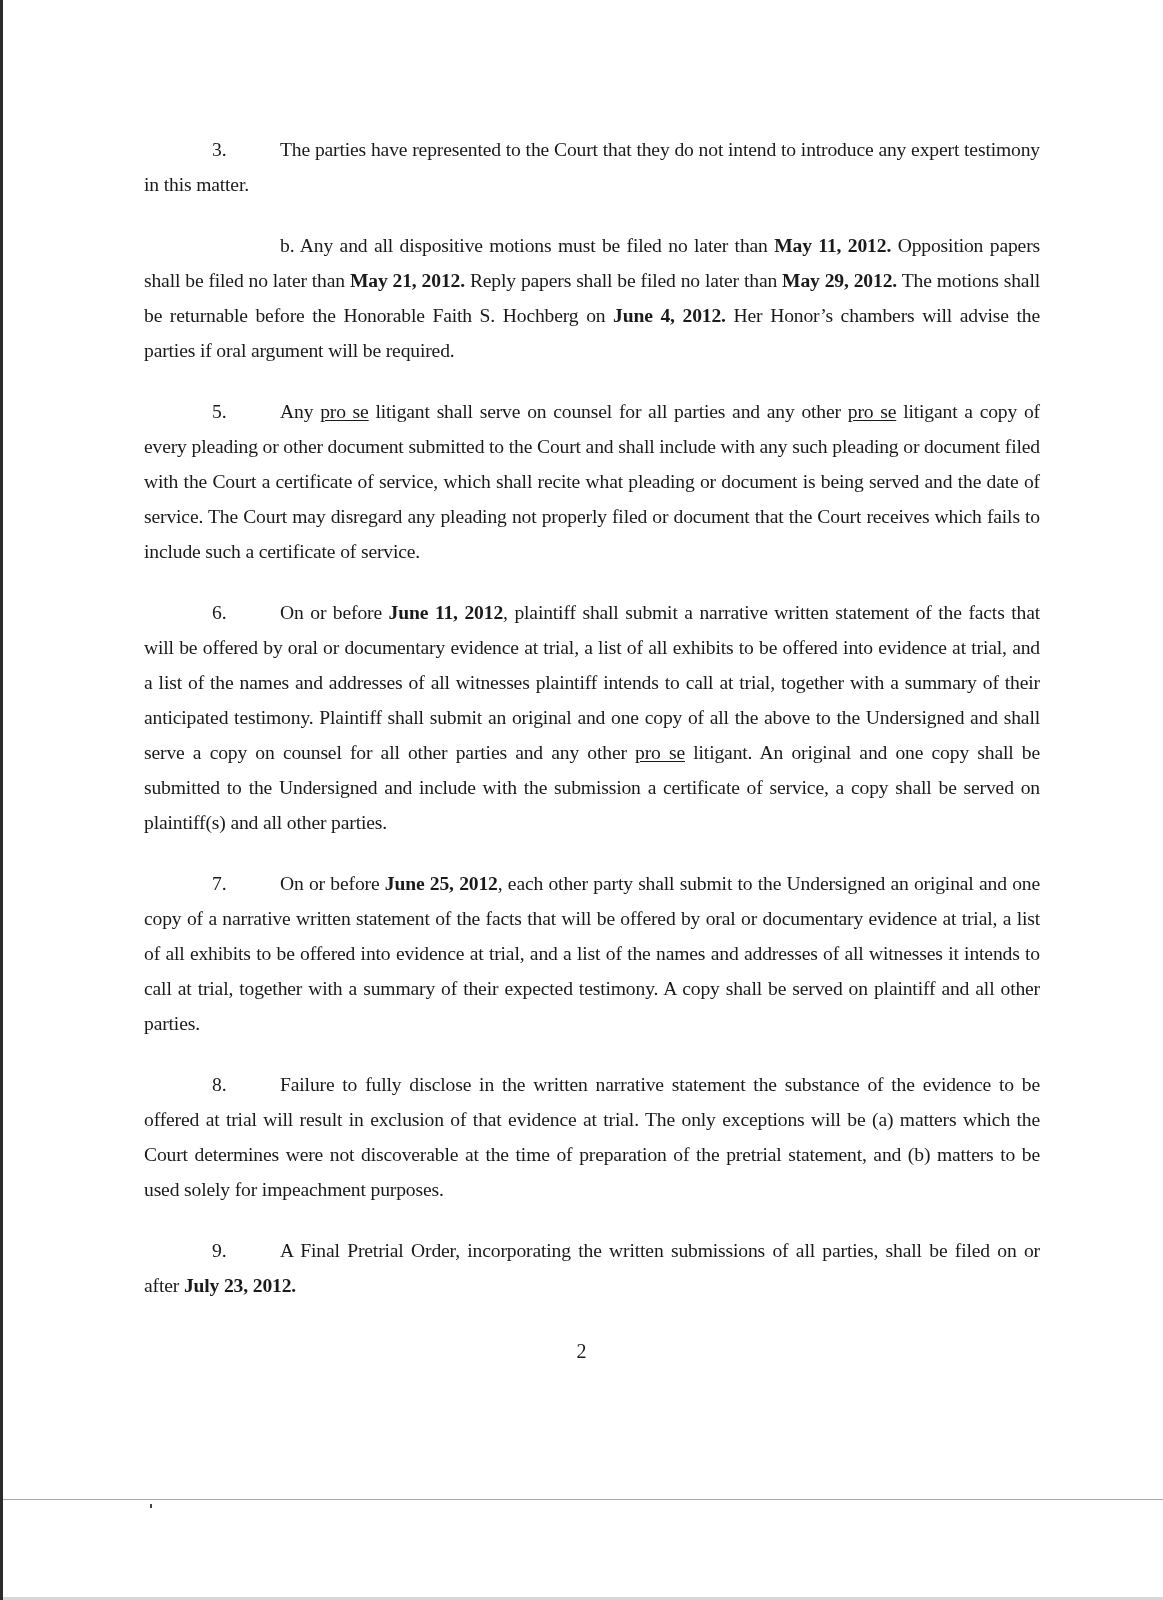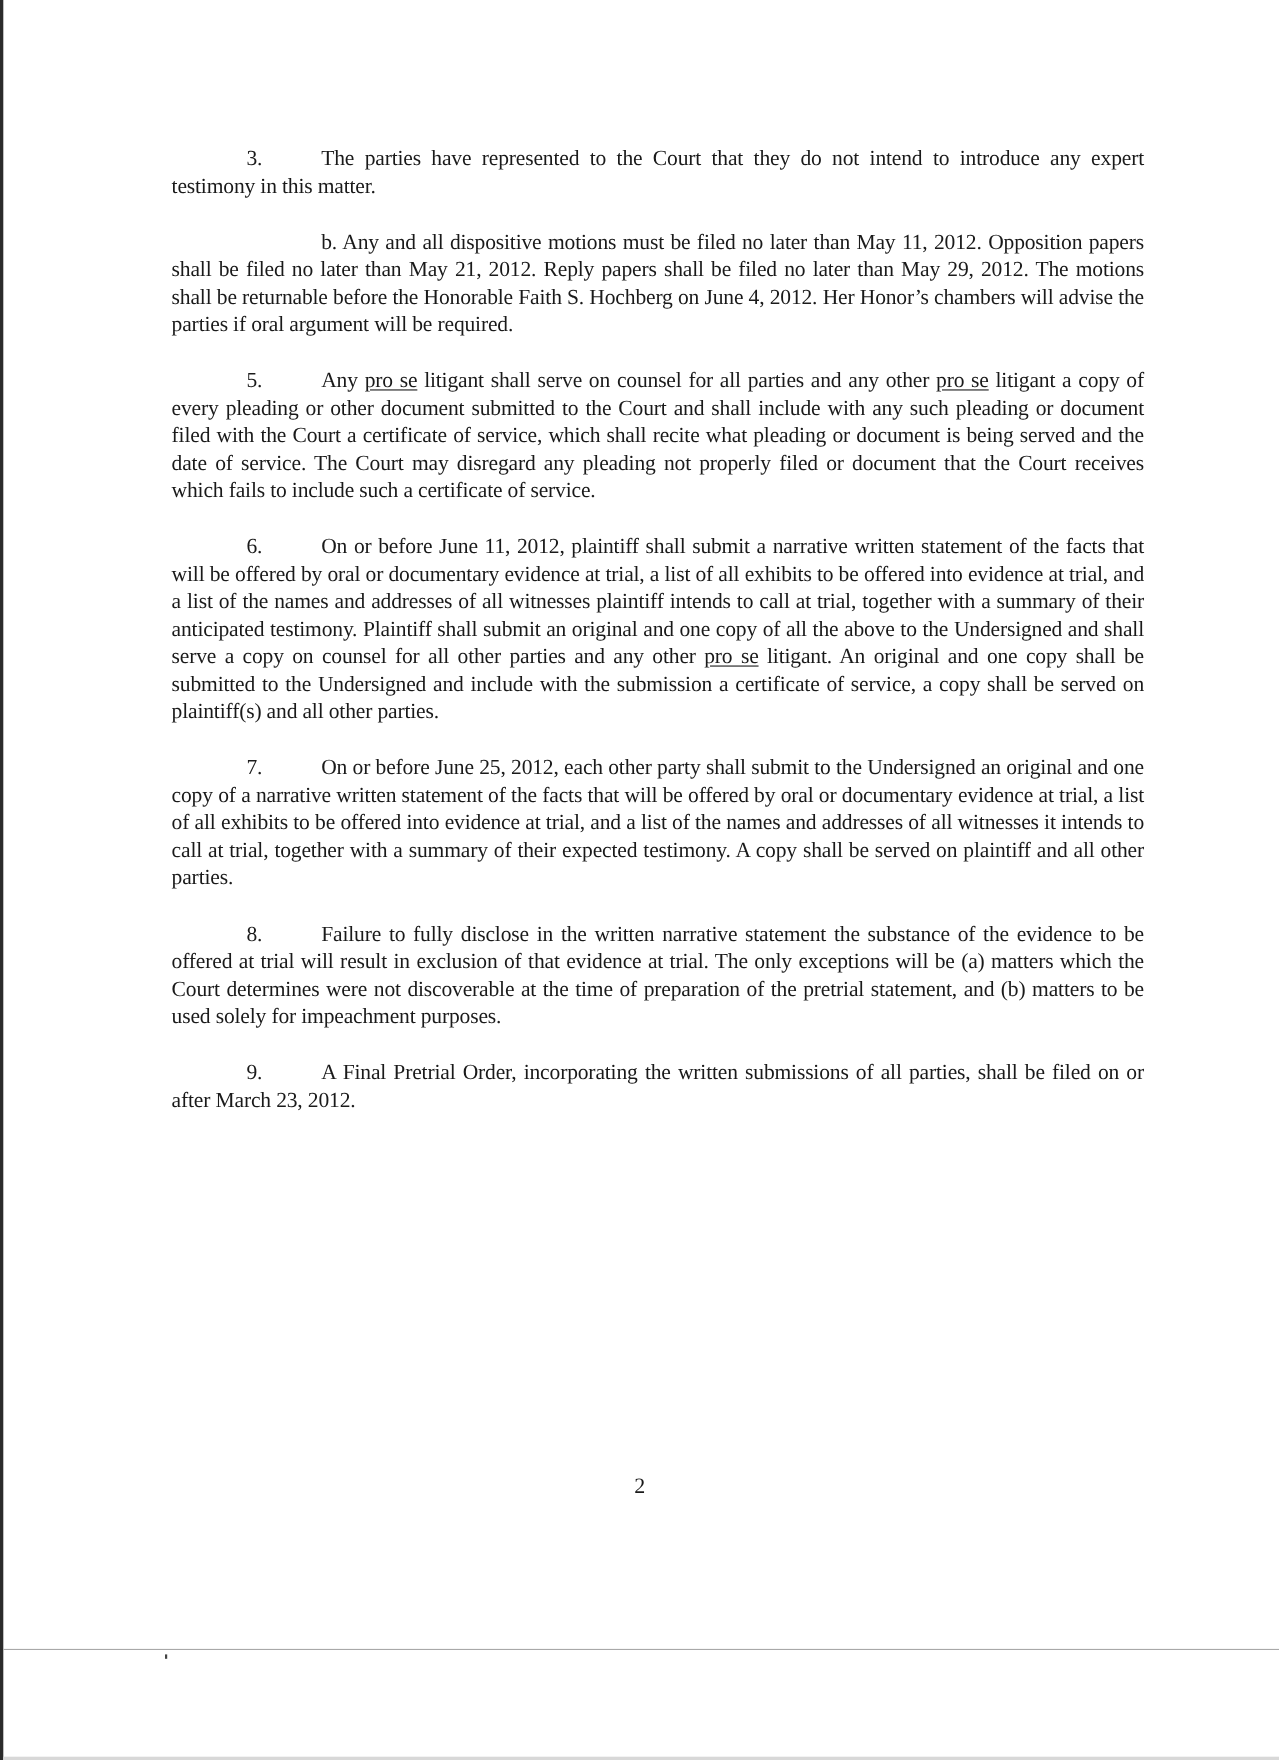--- a/index.html
+++ b/index.html
@@ -39,35 +39,35 @@
     background: #444;
   }
   .page {
     position: absolute;
     left: 144px;
     top: 132px;
     width: 896px;
   }
   .para {
     font-size: 19.6px;
-    line-height: 25px;
+    line-height: 35px;
     text-align: justify;
-    margin: 0 0 26px 12px;
+    margin: 0 0 26px 0;
     letter-spacing: -0.15px;
   }
   .para .num {
     display: inline-block;
     width: 68px;
     margin-left: 68px;
   }
   .para .sub-indent {
     display: inline-block;
     width: 136px;
   }
-  .para b { font-weight: normal; }
+  .para b { font-weight: bold; }
   .para u { text-underline-offset: 2px; }
   .page-number {
     position: absolute;
     top: 1340px;
     left: 0;
     width: 1163px;
     text-align: center;
     font-size: 20px;
   }
 </style>
@@ -93,17 +93,17 @@
   <p class="para">
     <span class="num">6.</span><span class="content"><span>On or before </span><b>June 11, 2012</b><span>, plaintiff shall submit a narrative written statement of the facts that will be offered by oral or documentary evidence at trial, a list of all exhibits to be offered into evidence at trial, and a list of the names and addresses of all witnesses plaintiff intends to call at trial, together with a summary of their anticipated testimony.  Plaintiff shall submit an original and one copy of all the above to the Undersigned and shall serve a copy on counsel for all other parties and any other </span><u>pro se</u><span> litigant. An original and one copy shall be submitted to the Undersigned and include with the submission a certificate of service, a copy shall be served on plaintiff(s) and all other parties.</span></span>
   </p>
   <p class="para">
     <span class="num">7.</span><span class="content"><span>On or before </span><b>June 25, 2012</b><span>, each other party shall submit to the Undersigned an original and one copy of a narrative written statement of the facts that will be offered by oral or documentary evidence at trial, a list of all exhibits to be offered into evidence at trial, and a list of the names and addresses of all witnesses it intends to call at trial, together with a summary of their expected testimony.  A copy shall be served on plaintiff and all other parties.</span></span>
   </p>
   <p class="para">
     <span class="num">8.</span><span class="content"><span>Failure to fully disclose in the written narrative statement the substance of the evidence to be offered at trial will result in exclusion of that evidence at trial.  The only exceptions will be (a) matters which the Court determines were not discoverable at the time of preparation of the pretrial statement, and (b) matters to be used solely for impeachment purposes.</span></span>
   </p>
   <p class="para">
-    <span class="num">9.</span><span class="content"><span>A Final Pretrial Order, incorporating the written submissions of all parties, shall be filed on or after </span><b>March 23, 2012.</b></span>
+    <span class="num">9.</span><span class="content"><span>A Final Pretrial Order, incorporating the written submissions of all parties, shall be filed on or after </span><b>July 23, 2012.</b></span>
   </p>
 </div>
 
 <div class="page-number">2</div>
 
 </body></html>

